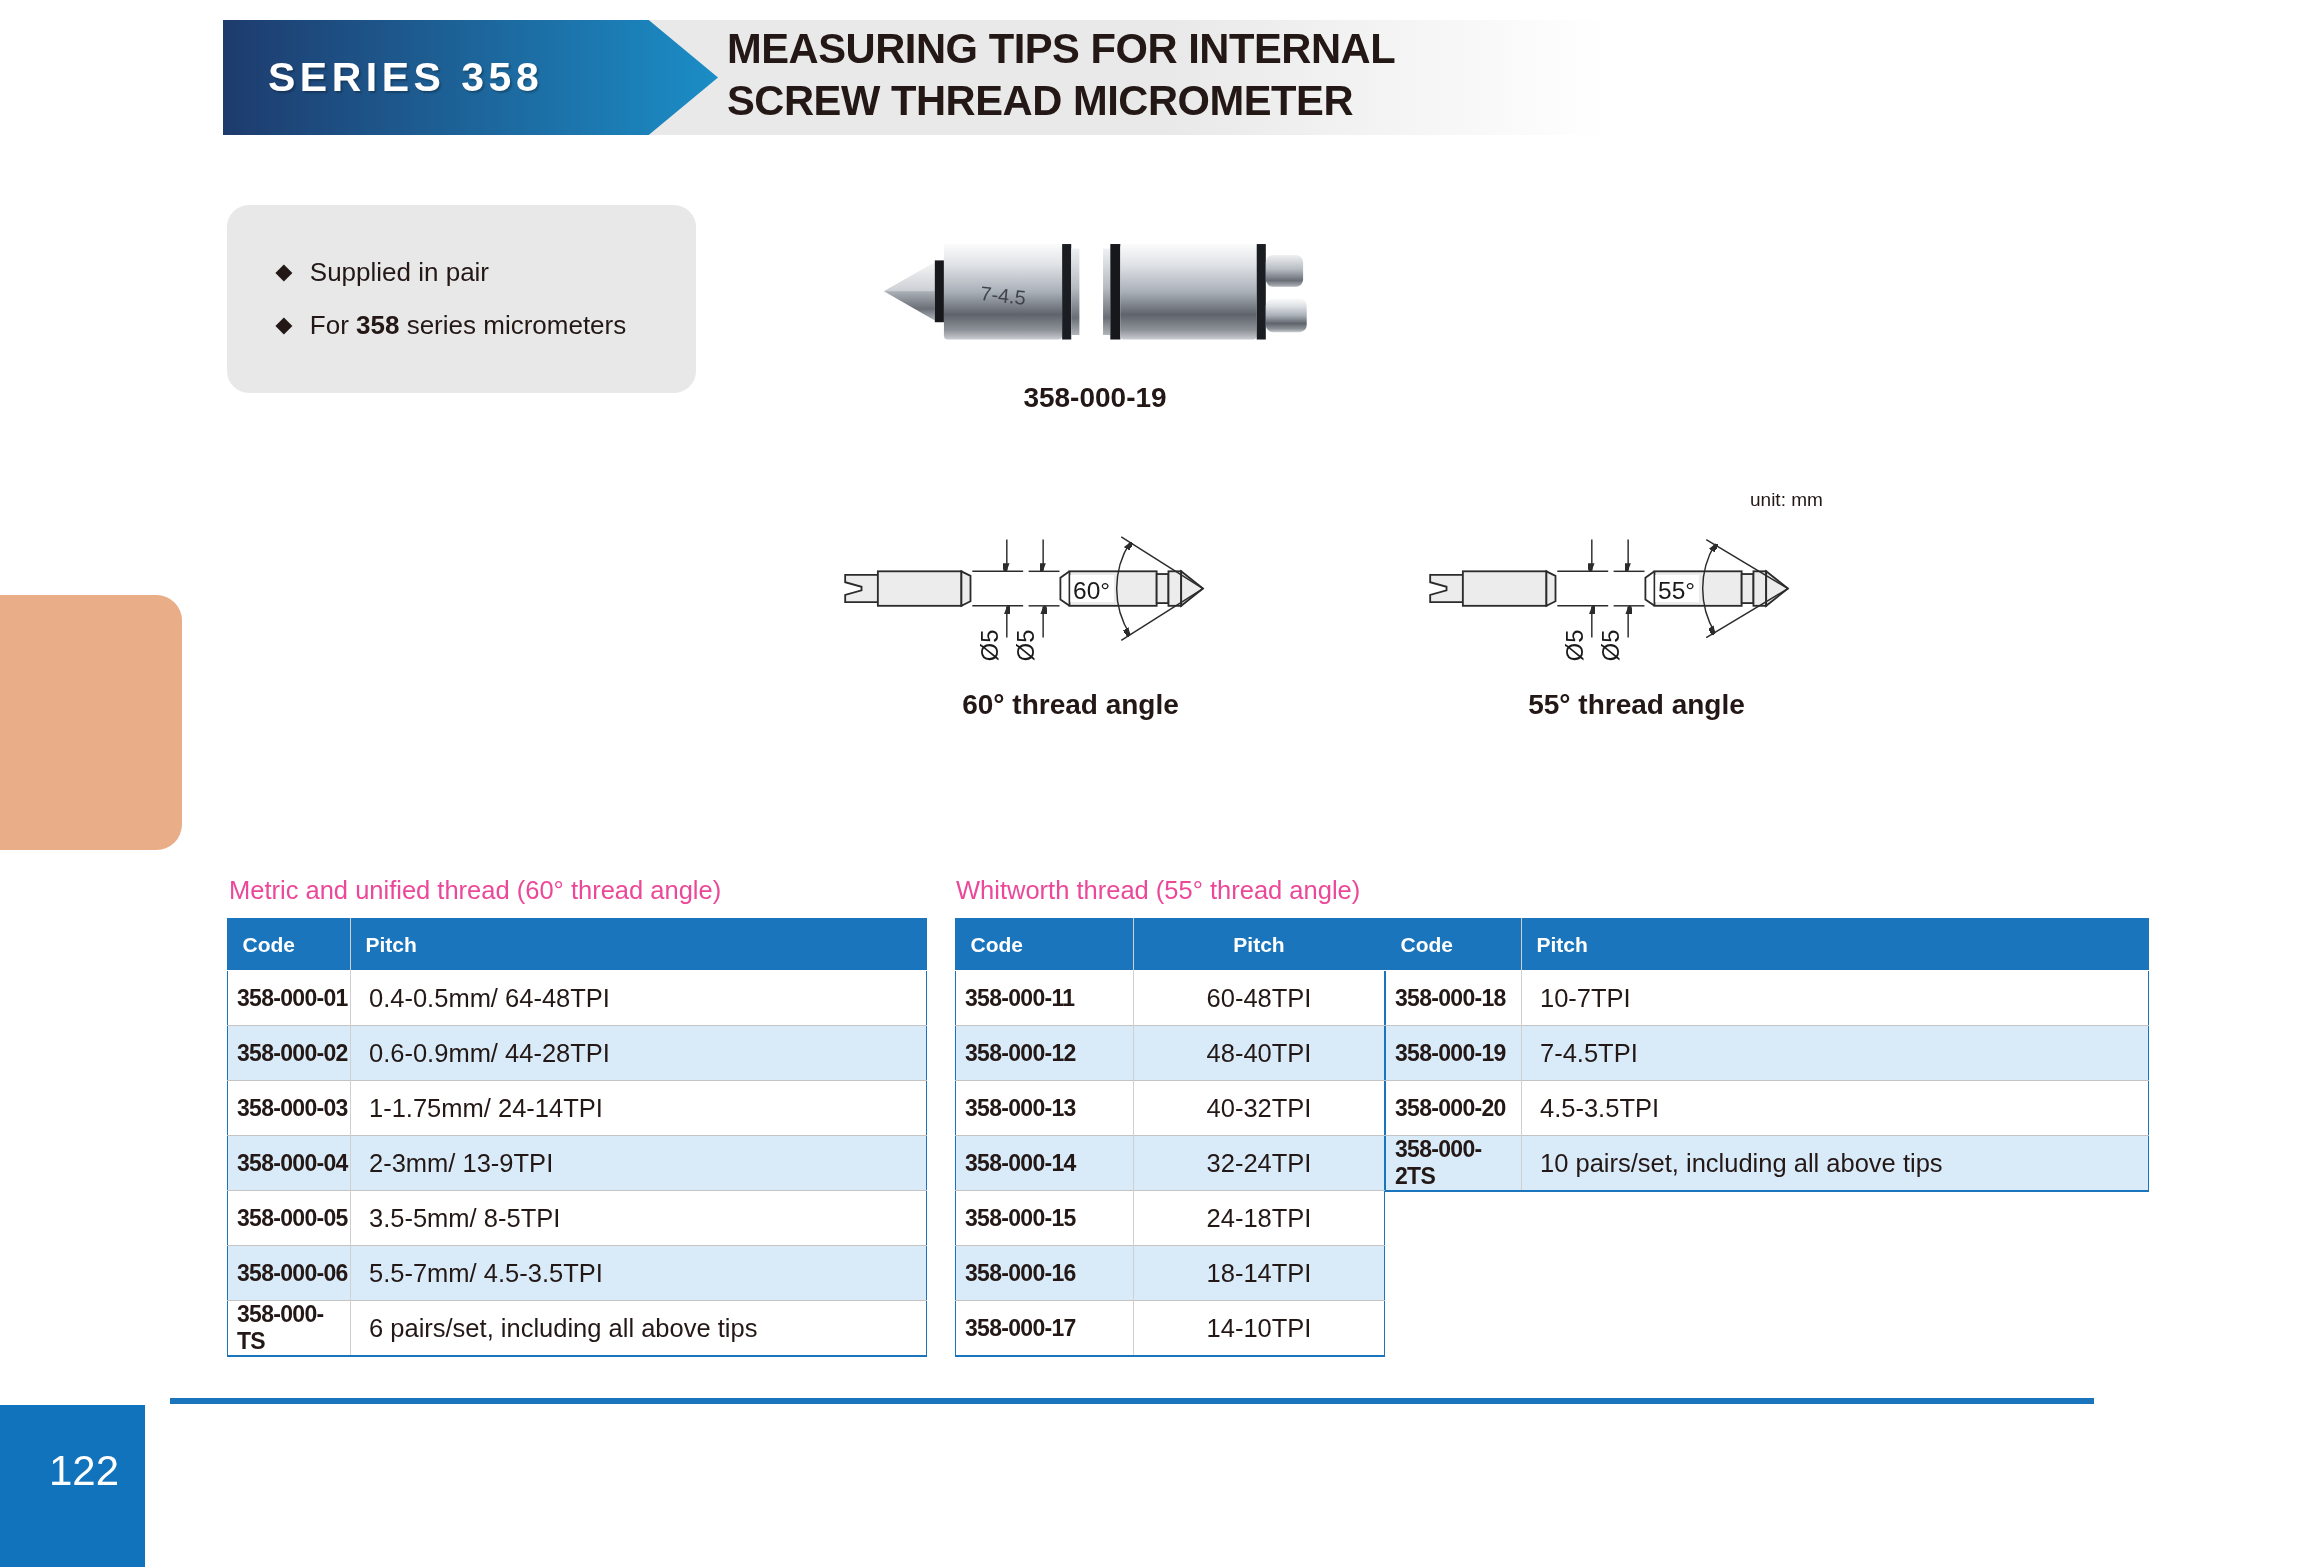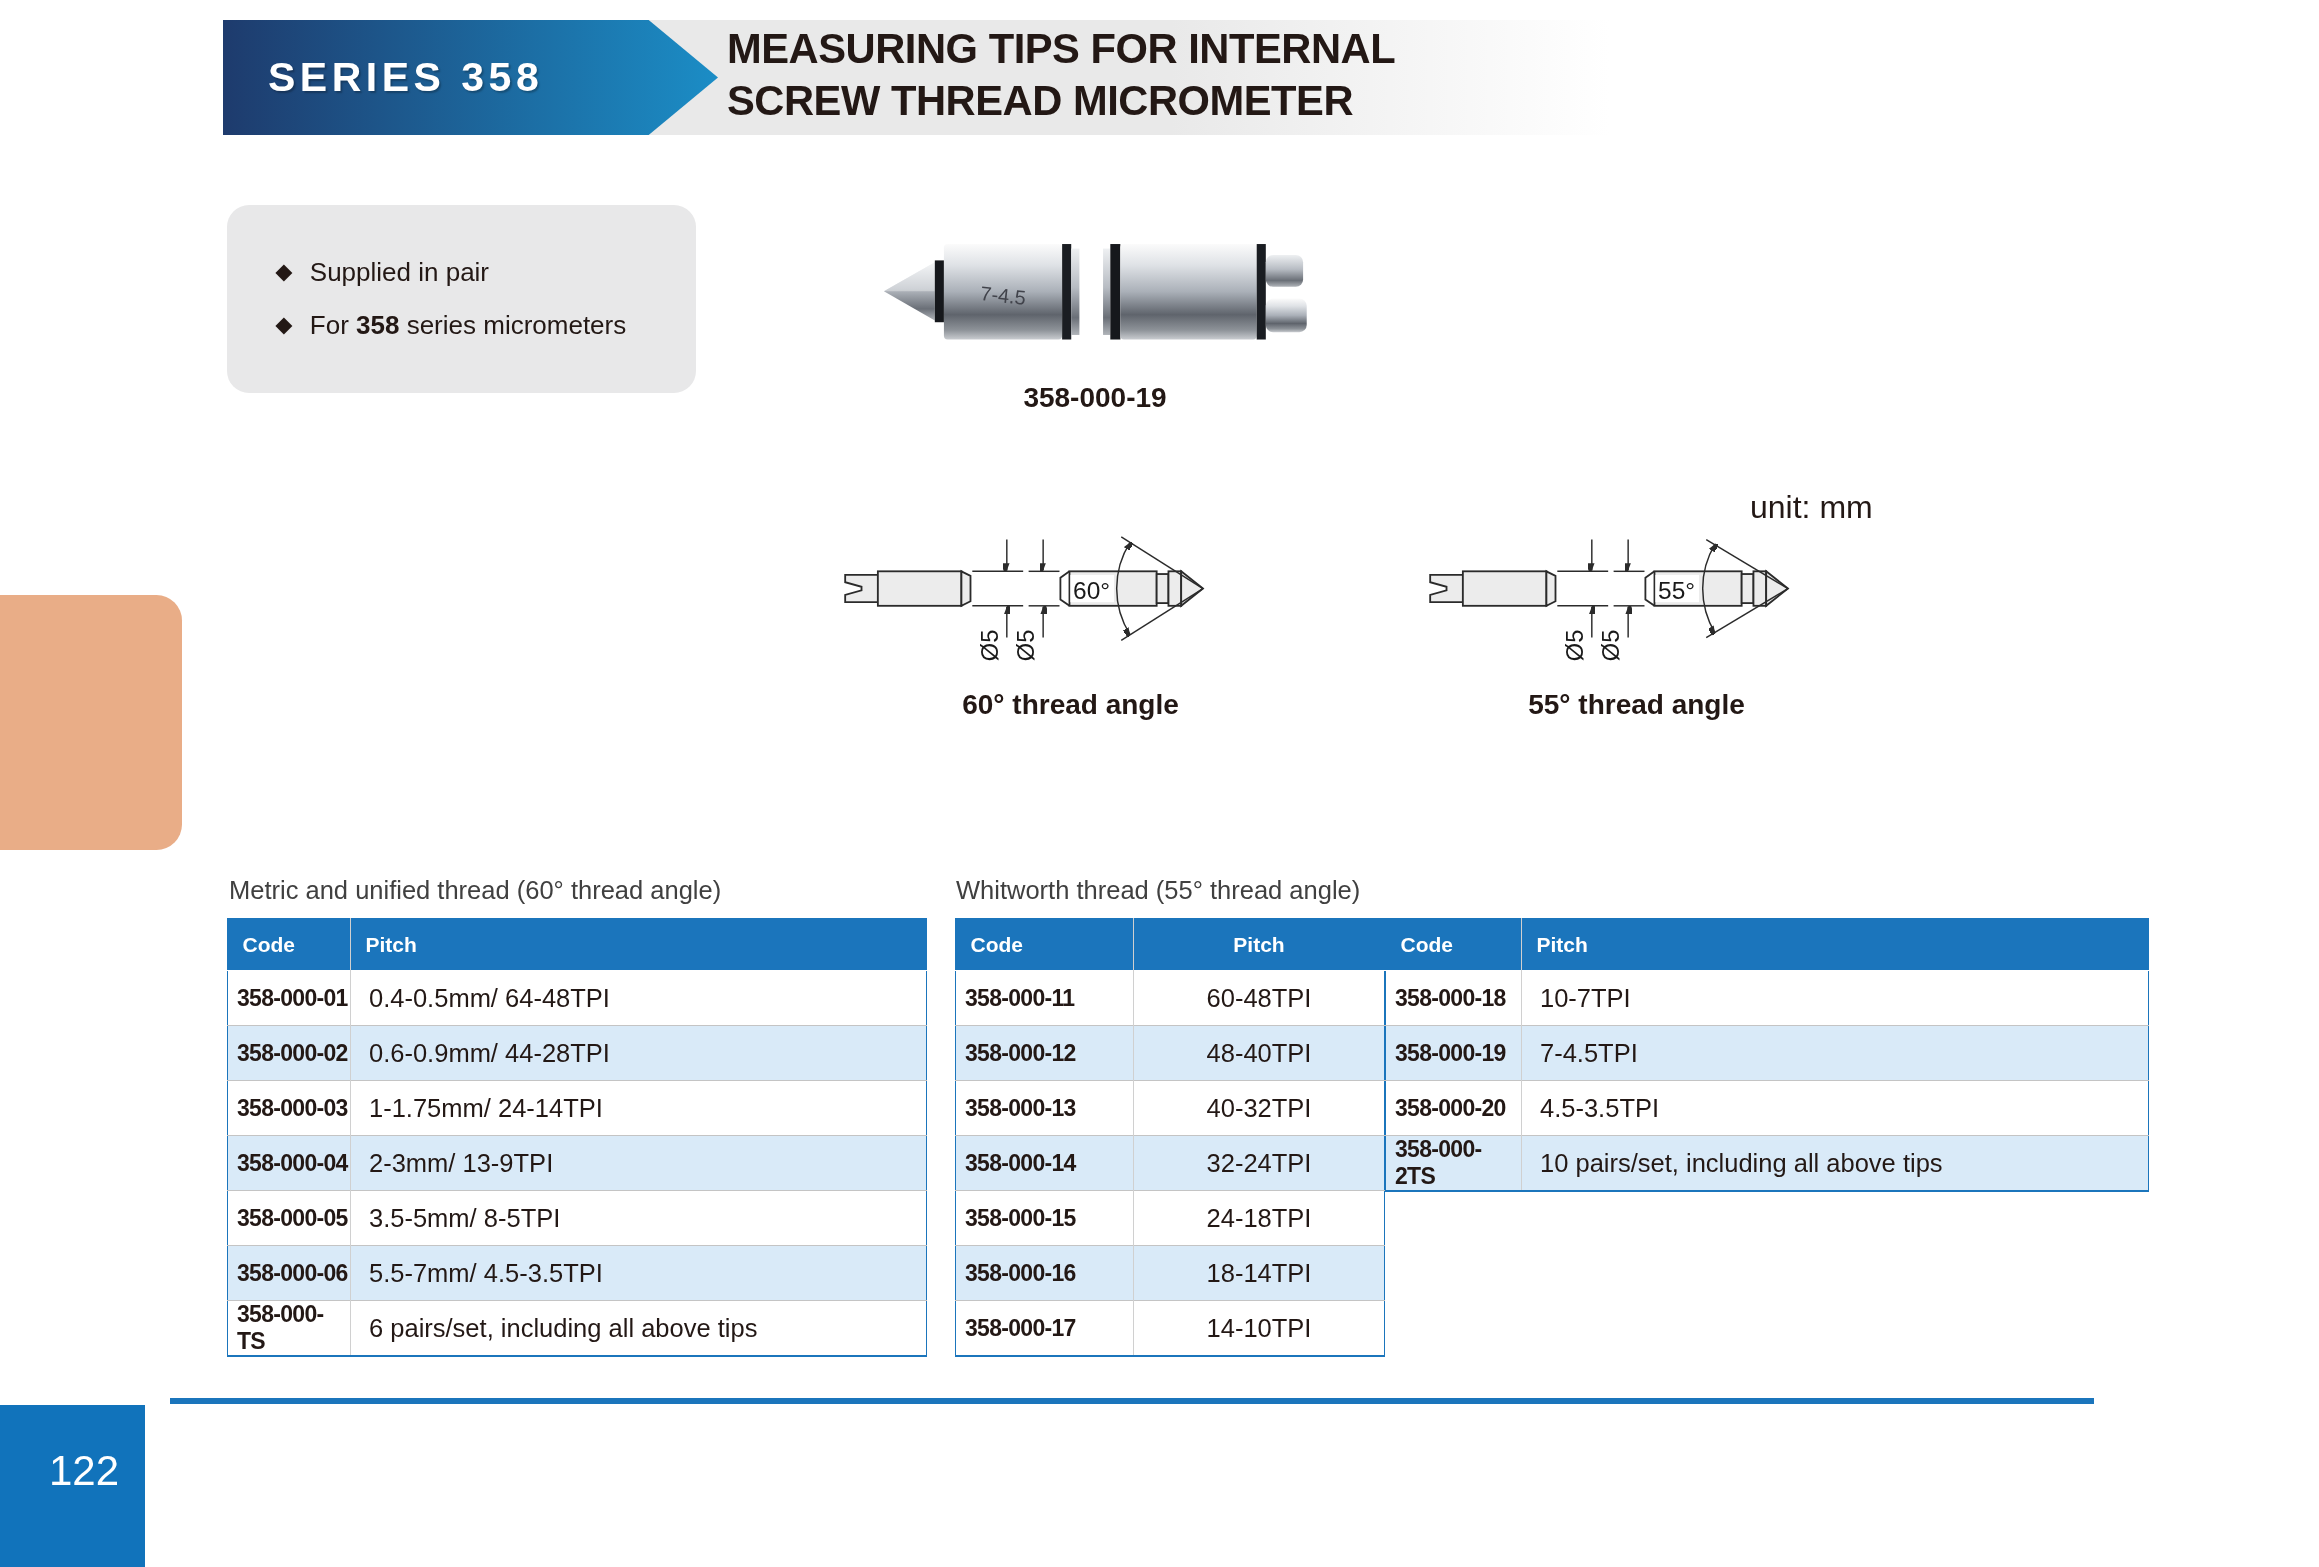--- a/index.html
+++ b/index.html
@@ -41,21 +41,21 @@
   .feature-item{display:flex;align-items:center;gap:20px;font-size:26px;}
   .diamond{width:11.8px;height:11.8px;background:var(--ink,#231815);transform:rotate(45deg);flex:0 0 11.8px;}
   .feature-item b{font-weight:bold;}
 
   
   .product-photo{left:873px;top:233px;z-index:2;}
   .product-code{
     left:986px;top:382px;width:218px;text-align:center;
     font-size:28px;font-weight:bold;letter-spacing:0px;
   }
-  .unit-note{left:1750px;top:489px;font-size:32px;}
+  .unit-note{left:1750px;top:489px;font-size:19px;}
 
   
   .diagram{z-index:2;}
   .diagram-caption{
     font-size:28px;font-weight:bold;text-align:center;width:309px;
   }
 
   
   .sidebar-tab{
     left:0;top:595px;width:182px;height:255px;background:var(--sidebar,#e9ad87);
@@ -63,21 +63,21 @@
   }
   .vtext{position:absolute;height:0;transform-origin:0 0;transform:rotate(90deg);white-space:nowrap;}
   .vtext > span{
     display:inline-block;transform-origin:0 0;color:#ffffff;font-weight:bold;
     font-size:49px;letter-spacing:0.9px;white-space:nowrap;line-height:49px;
   }
   .vtext.l1 > span{transform:scaleX(0.58);}
   .vtext.l2 > span{transform:scaleX(0.63);}
 
   
-  .table-caption{font-size:25.5px;color:#404040;z-index:2;}
+  .table-caption{font-size:25.5px;color:#ec4899;z-index:2;}
   table.spec{
     border-collapse:collapse;table-layout:fixed;z-index:2;position:absolute;
     border:1.8px solid var(--accent,#1b75bc);border-bottom-width:2.7px;
     background:#fff;
   }
   table.spec th{
     background:var(--accent,#1b75bc);color:#fff;font-size:21px;font-weight:bold;
     text-align:left;height:51px;padding:0 0 0 14.5px;
   }
   table.spec td{height:54px;font-size:25.5px;padding:0 0 0 18px;}

